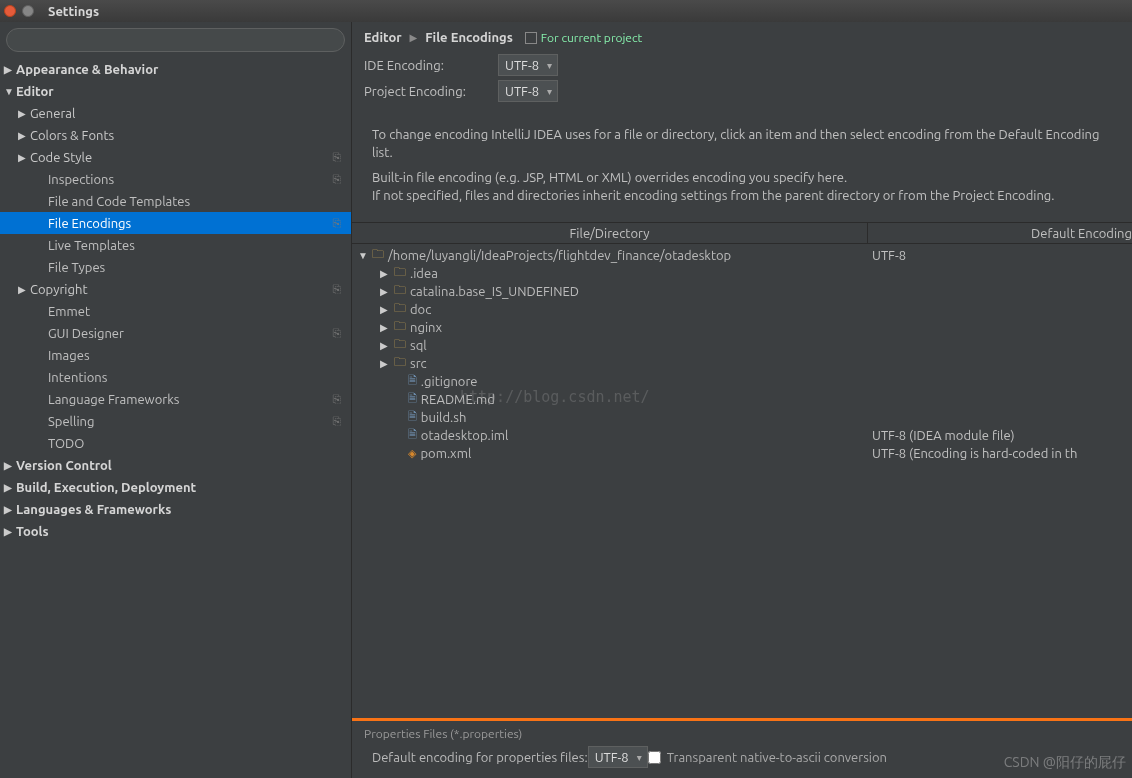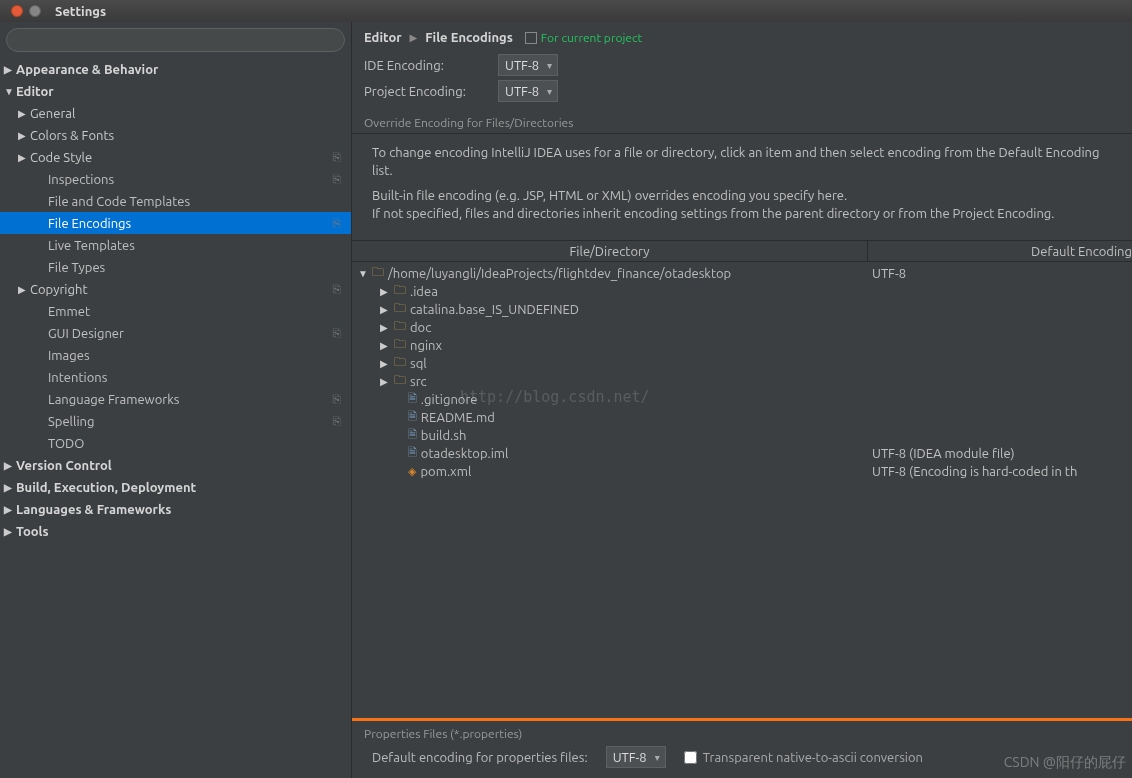--- a/index.html
+++ b/index.html
@@ -11,21 +11,21 @@
   width: 1132px;
   height: 778px;
   overflow: hidden;
   position: relative;
 }
 .titlebar {
   height: 22px;
   background: linear-gradient(#4a4a4a, #3a3a3a);
   display: flex;
   align-items: center;
-  padding-left: 11px;
+  padding-left: 4px;
 }
 .win-btn { width: 12px; height: 12px; border-radius: 6px; margin-right: 6px; }
 .win-close { background: #e55b3a; border:1px solid #b8441e;}
 .win-min { background: #868686; border:1px solid #606060;}
 .title-text { color: #d8d8d8; font-weight: bold; margin-left: 8px; font-size:13px;}
 .main { display: flex; height: calc(100% - 22px); }
 .sidebar {
   width: 352px;
   background: #3c3f41;
   border-right: 1px solid #2b2b2b;
@@ -68,21 +68,21 @@
 }
 .breadcrumb {
   display: flex;
   align-items: center;
   padding: 8px 10px 8px 12px;
   gap: 4px;
   color:#d5d5d5;
 }
 .breadcrumb .bc { font-weight:bold; }
 .breadcrumb .sep { color:#8a8a8a; font-size:10px; margin:0 4px;}
-.scope { font-size:12px; color:#22c55e; margin-left:8px;}
+.scope { font-size:12px; color:#86efac; margin-left:8px;}
 .scope-icon { display:inline-block; width:12px;height:12px;border:1px solid #888;margin-right:4px;vertical-align:-2px;}
 .enc-rows { padding: 2px 12px 10px 12px; }
 .enc-row { display:flex; align-items:center; margin-bottom:4px; }
 .enc-row label { width:134px; color:#c0c0c0;}
 .combo {
   background:#4c5052;
   border:1px solid #5e6060;
   color:#ddd;
   padding:1px 18px 1px 6px;
   height:22px;
@@ -128,21 +128,21 @@
 .folder-icon { color:#c9a656; font-size:12px;}
 .file-icon { color:#7aa1c9; font-size:11px;}
 .xml-icon { color:#d6872c; font-size:11px;}
 .tri { color:#cbcbcb; font-size:10px; width:10px;}
 .watermark { position:absolute; left:460px; top:388px; color:rgba(180,180,180,0.25); font-family:monospace; font-size:15px; pointer-events:none;}
 .footer {
   border-top:3px solid #f97316;
   padding:6px 12px 10px 12px;
 }
 .footer .section-h { padding:0 0 6px 0; border:none;}
-.footer-row { display:flex; align-items:center; gap:18px; padding-left:8px;}
+.footer-row { display:flex; align-items:center; gap:0; padding-left:8px;}
 .chk { display:inline-flex; align-items:center; gap:6px; color:#aaa;}
 .chk input { width:13px;height:13px;}
 .credit { position:absolute; right:6px; bottom:6px; color:rgba(200,200,200,0.45); font-size:14px;}
 </style>
 </head>
 <body>
 
 <div class="titlebar">
   <span class="win-btn win-close"></span>
   <span class="win-btn win-min"></span>
@@ -269,21 +269,20 @@
           </span>
       </div>
       <div class="enc-row">
         <label>Project Encoding:</label>
         <span class="combo">
             <span>UTF-8</span>
           </span>
       </div>
     </div>
 
-    <div class="section-h">Override Encoding for Files/Directories</div>
 
     <div class="help">
       <p>To change encoding IntelliJ IDEA uses for a file or directory, click an item and then select encoding from the Default Encoding list.</p>
       <p><span>Built-in file encoding (e.g. JSP, HTML or XML) overrides encoding you specify here.</span><br><span>If not specified, files and directories inherit encoding settings from the parent directory or from the Project Encoding.</span></p>
     </div>
 
     <div class="file-table">
       <div class="ft-header">
         <div class="ft-col1">File/Directory</div>
         <div class="ft-col2">Default Encoding</div>

